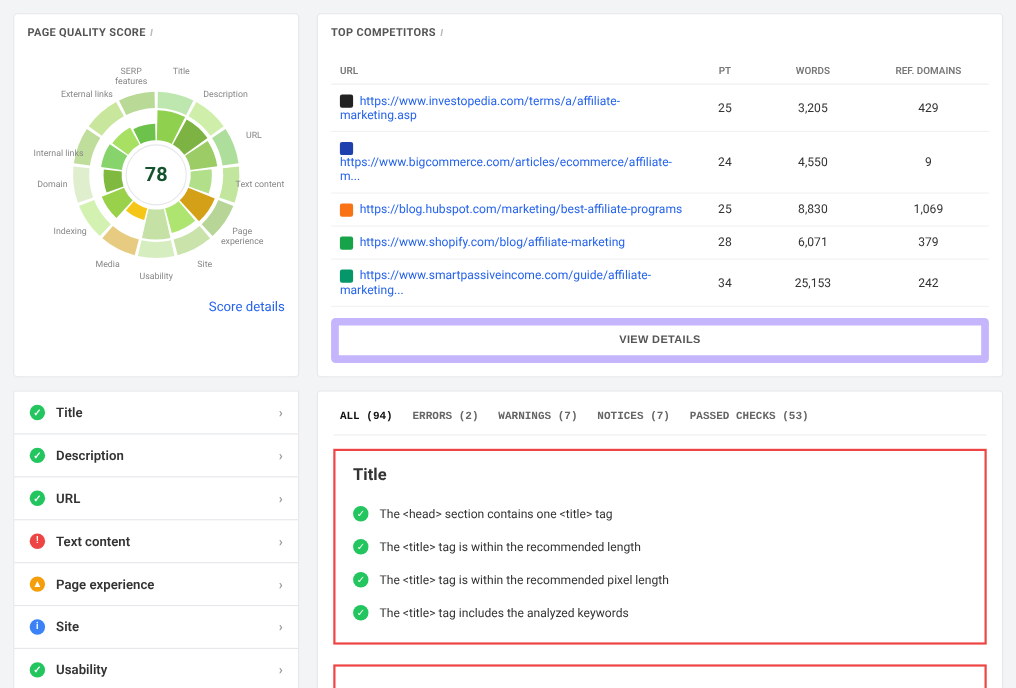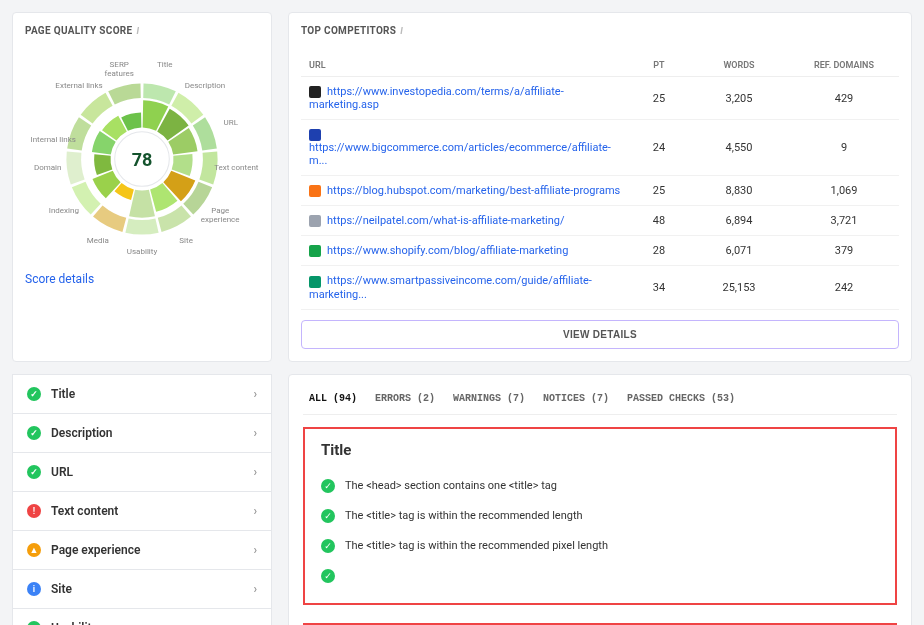--- a/index.html
+++ b/index.html
@@ -6,28 +6,28 @@
 body { font-family: -apple-system, BlinkMacSystemFont, "Segoe UI", Roboto, sans-serif; background: #f3f4f6; color: #333; font-size: 12px; }
 .layout { display: grid; grid-template-columns: 260px 1fr; gap: 16px; padding: 12px; }
 .top-row { display: grid; grid-template-columns: 260px 1fr; gap: 16px; padding: 12px 12px 0 12px; }
 .card { background: #fff; border: 1px solid #e5e7eb; border-radius: 4px; padding: 12px; }
 .panel-title { font-size: 10px; font-weight: 700; color: #555; letter-spacing: 0.3px; text-transform: uppercase; margin-bottom: 18px; display: flex; align-items: center; gap: 4px; }
 .info-i { color: #bbb; font-style: italic; font-size: 9px; }
 .donut-wrap { position: relative; width: 210px; height: 210px; margin: 0 auto; }
 .donut-wrap svg { width: 100%; height: 100%; }
 .donut-score { position: absolute; top: 50%; left: 50%; transform: translate(-50%, -50%); font-size: 18px; font-weight: 700; color: #14532d; }
 .donut-label { position: absolute; font-size: 8px; color: #888; text-align: center; line-height: 1.1; }
-.details-link { display: block; text-align: left; color: #2563eb; font-size: 12px; margin-top: 8px; cursor: pointer; }
+.details-link { display: block; text-align: right; color: #2563eb; font-size: 12px; margin-top: 8px; cursor: pointer; }
 .table { width: 100%; border-collapse: collapse; }
 .table th { text-align: left; font-size: 9px; font-weight: 600; color: #777; padding: 6px 8px; border-bottom: 1px solid #eee; }
 .table th.right, .table td.right { text-align: center; }
 .table td { padding: 8px; border-bottom: 1px solid #f1f1f1; font-size: 11px; }
 .table td a { color: #2563eb; text-decoration: none; }
 .favicon { display: inline-block; width: 12px; height: 12px; border-radius: 2px; margin-right: 6px; vertical-align: middle; }
-.view-details-btn { width: 100%; margin-top: 10px; padding: 8px; border: 1px solid #c4b5fd; background: #fff; border-radius: 4px; font-size: 10px; font-weight: 600; color: #555; letter-spacing: 0.3px; cursor: pointer; }
+.view-details-btn { width: 100%; margin-top: 10px; padding: 8px; border: 7px solid #c4b5fd; background: #fff; border-radius: 4px; font-size: 10px; font-weight: 600; color: #555; letter-spacing: 0.3px; cursor: pointer; }
 .sidebar { display: flex; flex-direction: column; gap: 0; }
 .sidebar-item { display: flex; align-items: center; justify-content: space-between; background: #fff; border: 1px solid #e5e7eb; padding: 12px 14px; cursor: pointer; font-size: 12px; font-weight: 600; color: #333; margin-bottom: -1px; }
 .sidebar-item .left { display: flex; align-items: center; gap: 10px; }
 .status-icon { width: 14px; height: 14px; border-radius: 50%; display: inline-flex; align-items: center; justify-content: center; font-size: 9px; color: #fff; }
 .status-ok { background: #22c55e; }
 .status-error { background: #ef4444; }
 .status-warn { background: #f59e0b; }
 .status-info { background: #3b82f6; color: #fff; }
 .chev { color: #999; font-size: 12px; }
 .tabs { display: flex; gap: 18px; padding: 4px 6px 10px 6px; font-size: 10px; color: #666; border-bottom: 1px solid #eee; margin-bottom: 12px; }
@@ -127,26 +127,20 @@
     <td class="right">4,550</td>
     <td class="right">9</td>
           </tr>
           <tr>
     <td><span class="favicon" style="background:#f97316"></span><a href="#">https://blog.hubspot.com/marketing/best-affiliate-programs</a></td>
     <td class="right">25</td>
     <td class="right">8,830</td>
     <td class="right">1,069</td>
           </tr>
           <tr>
-    <td><span class="favicon" style="background:#9ca3af"></span><a href="#">https://neilpatel.com/what-is-affiliate-marketing/</a></td>
-    <td class="right">48</td>
-    <td class="right">6,894</td>
-    <td class="right">3,721</td>
-          </tr>
-          <tr>
     <td><span class="favicon" style="background:#16a34a"></span><a href="#">https://www.shopify.com/blog/affiliate-marketing</a></td>
     <td class="right">28</td>
     <td class="right">6,071</td>
     <td class="right">379</td>
           </tr>
           <tr>
     <td><span class="favicon" style="background:#059669"></span><a href="#">https://www.smartpassiveincome.com/guide/affiliate-marketing...</a></td>
     <td class="right">34</td>
     <td class="right">25,153</td>
     <td class="right">242</td>
@@ -229,18 +223,19 @@
           <div class="check-row">
             <span class="status-icon status-ok">✓</span>
             <span>The &lt;title&gt; tag is within the recommended length</span>
           </div>
           <div class="check-row">
             <span class="status-icon status-ok">✓</span>
             <span>The &lt;title&gt; tag is within the recommended pixel length</span>
           </div>
           <div class="check-row">
             <span class="status-icon status-ok">✓</span>
+            <span>The &lt;title&gt; tag includes the analyzed keywords</span>
           </div>
         </div>
         <div class="section"></div>
       </div>
   </div>
 </div>
 
 </body></html>

